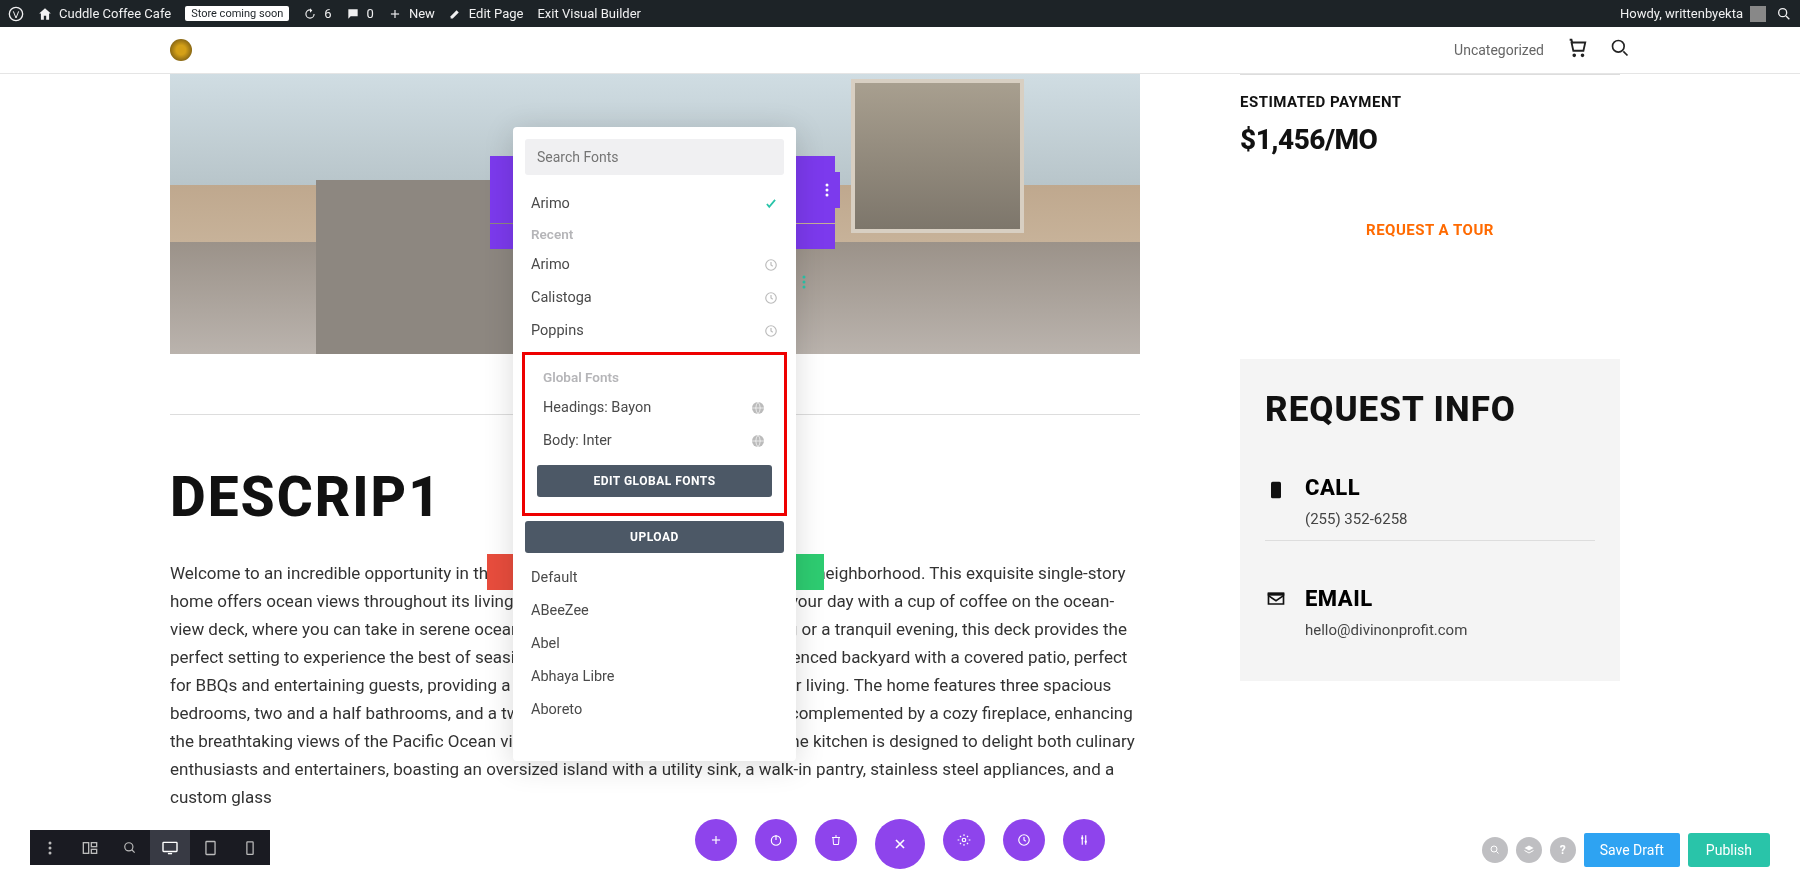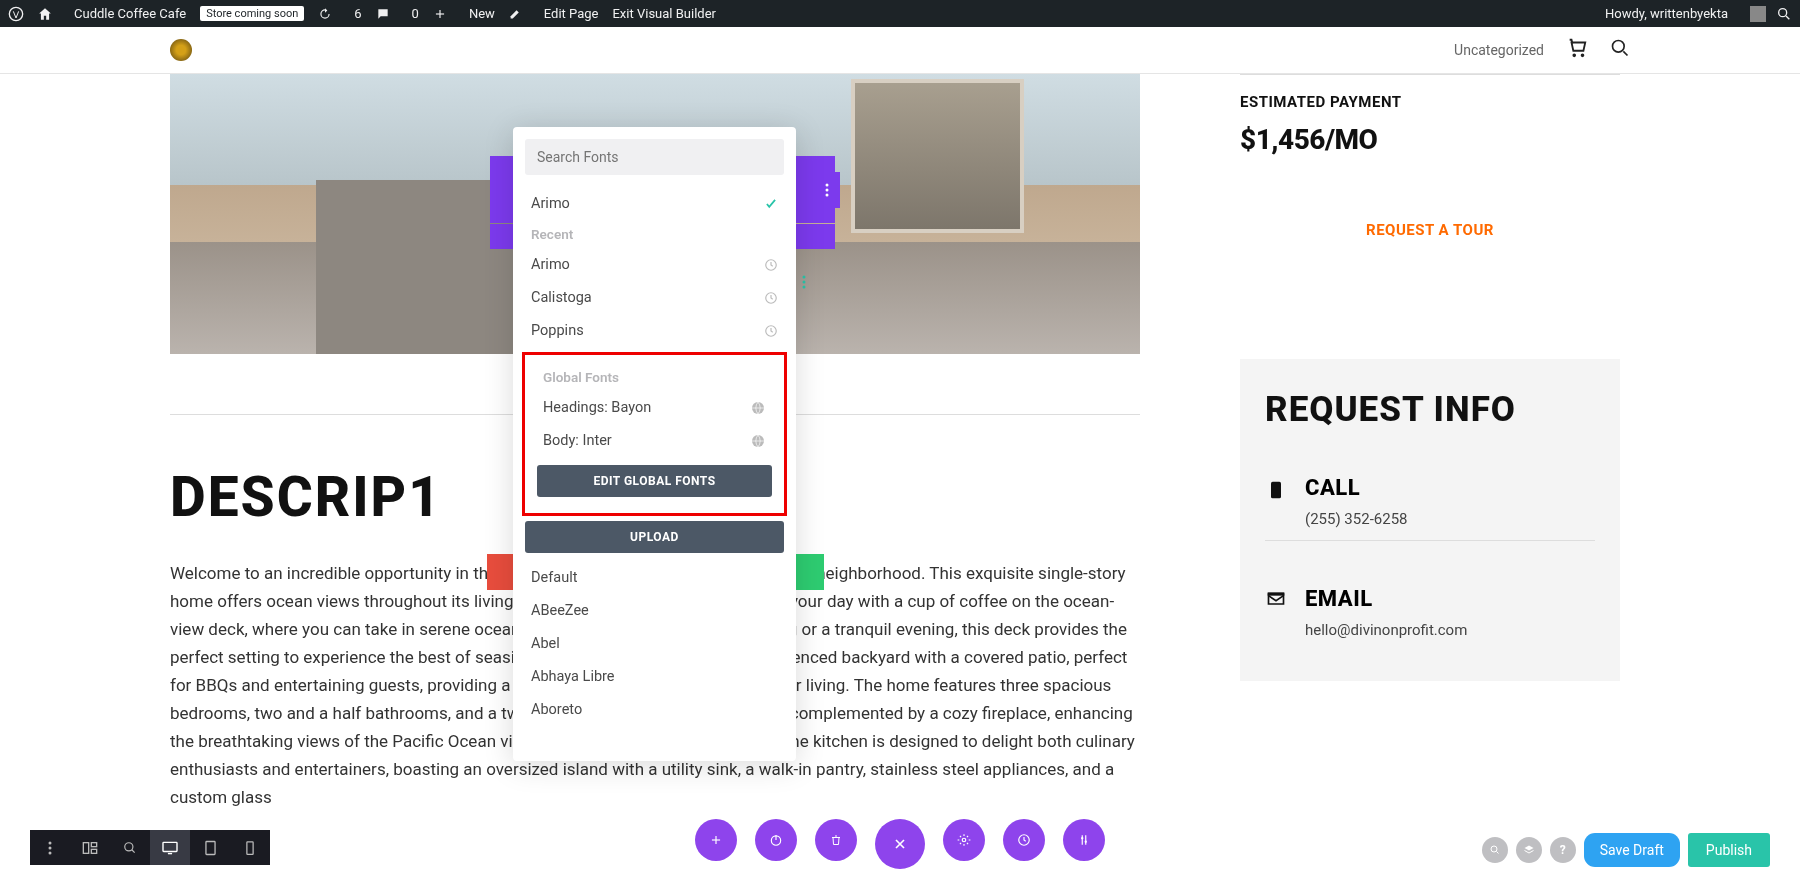--- a/index.html
+++ b/index.html
@@ -2,21 +2,21 @@
 <html><head>
 <meta charset="utf-8">
 <style>
 * { margin: 0; padding: 0; box-sizing: border-box; font-family: -apple-system, BlinkMacSystemFont, "Segoe UI", Roboto, sans-serif; }
 body { background: #fff; overflow: hidden; width: 1800px; height: 885px; position: relative; }
 
 
 .wp-admin-bar { background: #1d2327; color: #f0f0f1; height: 27px; display: flex; align-items: center; font-size: 13px; padding: 0 8px; }
 .wp-admin-bar .left { display: flex; align-items: center; gap: 14px; flex: 1; }
 .wp-admin-bar .right { display: flex; align-items: center; gap: 10px; }
-.wp-admin-bar .item { display: flex; align-items: center; gap: 22px; color: #f0f0f1; cursor: pointer; }
+.wp-admin-bar .item { display: flex; align-items: center; gap: 7px; color: #f0f0f1; cursor: pointer; }
 .wp-admin-bar .badge { background: #fff; color: #1d2327; padding: 1px 6px; font-size: 11px; border-radius: 2px; }
 .wp-admin-bar .avatar { width: 16px; height: 16px; background: #888; }
 .wp-admin-bar svg { fill: #f0f0f1; }
 
 
 .site-header { background: #fff; height: 47px; display: flex; align-items: center; padding: 0 170px; border-bottom: 1px solid #e5e5e5; }
 .site-header .logo { width: 22px; height: 22px; border-radius: 50%; background: radial-gradient(circle,#d4a017 30%,#8b6914 70%); }
 .site-header .nav-right { margin-left: auto; display: flex; align-items: center; gap: 22px; }
 .site-header .nav-link { color: #666; font-size: 14px; }
 .site-header svg { stroke: #222; }
@@ -83,21 +83,21 @@
 .bottom-left svg { fill: #bbb; }
 .bottom-left .btn.active svg { fill: #fff; }
 
 .bottom-center { position: fixed; left: 50%; bottom: 16px; transform: translateX(-50%); display: flex; gap: 18px; }
 .bottom-center .circle { width: 42px; height: 42px; border-radius: 50%; background: #8e44ec; display: flex; align-items: center; justify-content: center; cursor: pointer; }
 .bottom-center .circle.big { width: 50px; height: 50px; }
 .bottom-center svg { fill: #fff; }
 
 .bottom-right { position: fixed; right: 30px; bottom: 18px; display: flex; align-items: center; gap: 8px; }
 .bottom-right .pill { width: 26px; height: 26px; border-radius: 50%; background: #bfbfc2; display: flex; align-items: center; justify-content: center; cursor: pointer; font-size:12px; color:#fff; font-weight:700; }
-.bottom-right .save { background: #2ea3f2; color: #fff; padding: 9px 16px; font-size: 14px; border-radius: 11px; cursor: pointer; }
+.bottom-right .save { background: #2ea3f2; color: #fff; padding: 9px 16px; font-size: 14px; border-radius: 2px; cursor: pointer; }
 .bottom-right .publish { background: #29c4a9; color: #fff; padding: 9px 18px; font-size: 14px; border-radius: 3px; cursor: pointer; }
 </style>
 </head>
 <body>
 
 <div class="wp-admin-bar">
   <div class="left">
     <span class="item">
         <svg width="16" height="16" viewBox="0 0 24 24">
           <circle cx="12" cy="12" r="10" fill="none" stroke="#f0f0f1" stroke-width="2"></circle>

